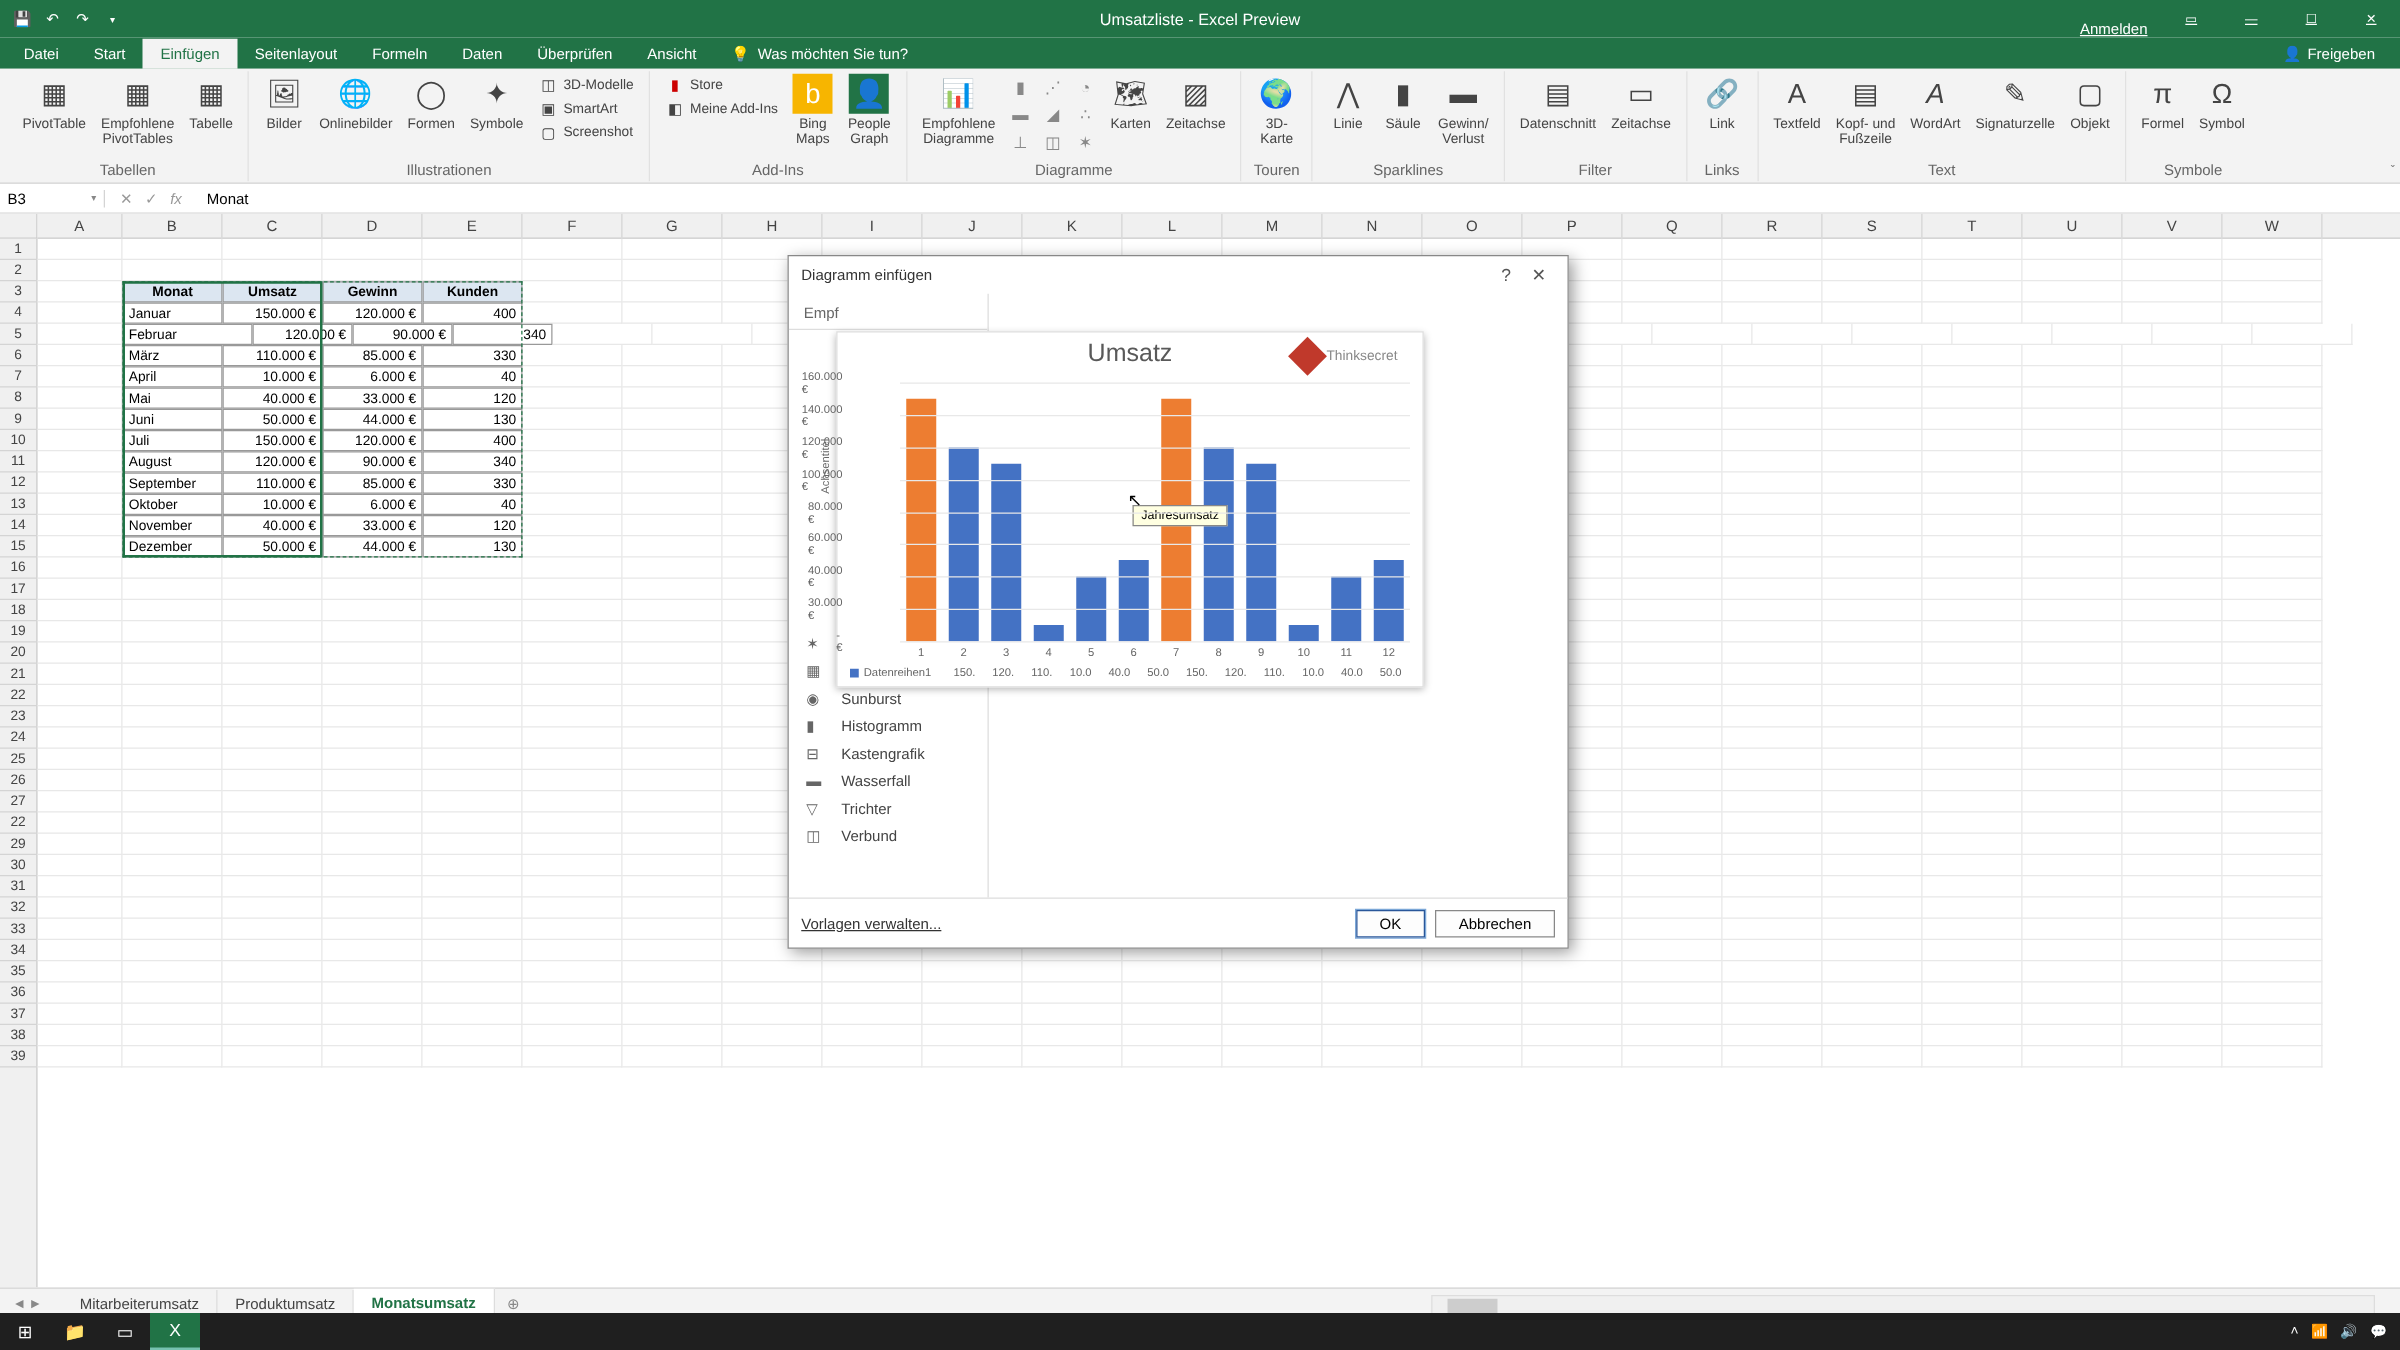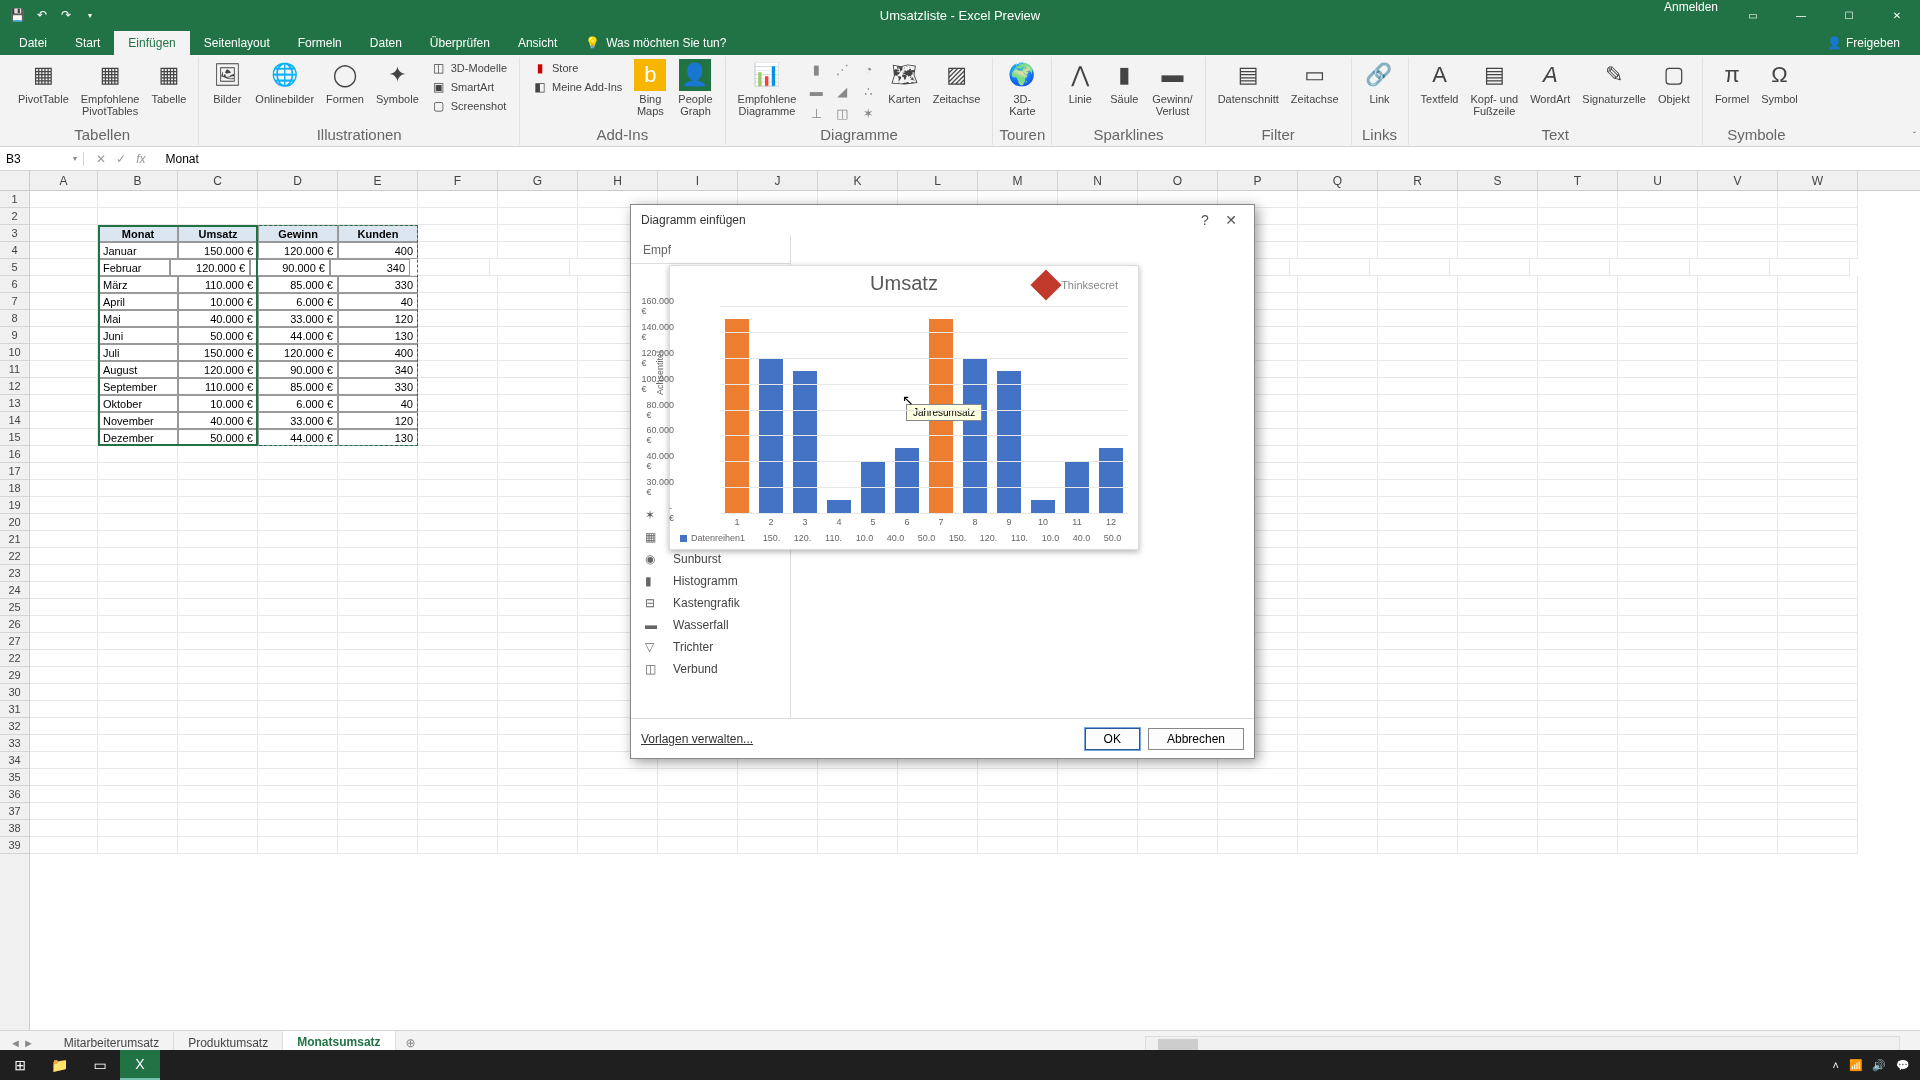--- a/index.html
+++ b/index.html
@@ -3,36 +3,36 @@
 <meta charset="utf-8">
 <style>
 * { margin: 0; padding: 0; box-sizing: border-box; font-family: 'Segoe UI', Tahoma, sans-serif; }
 body { background: #fff; overflow: hidden; width: 1920px; height: 1080px; position: relative; font-size: 12px; }
 
 
 .titlebar { background: #217346; height: 30px; display: flex; align-items: center; color: #fff; position: relative; }
 .titlebar-left { display: flex; align-items: center; gap: 8px; padding-left: 10px; }
 .qat-icon { width: 16px; height: 16px; display: inline-flex; align-items: center; justify-content: center; font-size: 12px; color: #fff; }
 .titlebar-center { position: absolute; left: 50%; transform: translateX(-50%); font-size: 13px; }
-.titlebar-right { margin-left: auto; display: flex; align-items: flex-start; gap: 2px; }
+.titlebar-right { margin-left: auto; display: flex; align-items: flex-end; gap: 2px; text-decoration: underline; }
 .titlebar-right .anmelden { padding: 0 10px; font-size: 12px; }
 .win-btn { width: 46px; height: 30px; display: flex; align-items: center; justify-content: center; font-size: 10px; }
 
 
 .ribbon-tabs { background: #217346; height: 25px; display: flex; align-items: flex-end; padding-left: 5px; position: relative; }
 .ribbon-tab { padding: 5px 14px; color: #fff; font-size: 12px; cursor: pointer; }
 .ribbon-tab.active { background: #f3f3f3; color: #217346; }
 .ribbon-tell { display: flex; align-items: center; gap: 6px; padding: 5px 14px; color: #fff; font-size: 12px; }
 .ribbon-share { position: absolute; right: 10px; color: #fff; padding: 5px 10px; display:flex; align-items:center; gap:4px;}
 
 
 .ribbon { background: #f3f3f3; height: 92px; border-bottom: 1px solid #d4d4d4; display: flex; padding: 2px 6px 0; position: relative; }
 .ribbon-group { display: flex; flex-direction: column; align-items: center; border-right: 1px solid #e1e1e1; padding: 0 6px; height: 88px; }
 .ribbon-group-items { display: flex; flex: 1; align-items: flex-start; }
-.ribbon-group-label { font-size: 15px; color: #666; text-align: left; padding-bottom: 2px; }
+.ribbon-group-label { font-size: 12px; color: #666; text-align: left; padding-bottom: 2px; }
 .big-btn { display: flex; flex-direction: column; align-items: center; gap: 2px; padding: 2px 6px; font-size: 11px; color: #444; text-align: center; line-height: 1.1; }
 .big-btn .icon { width: 32px; height: 32px; display: flex; align-items: center; justify-content: center; font-size: 22px; }
 .small-btn-stack { display: flex; flex-direction: column; gap: 1px; padding:2px; }
 .small-btn { display: flex; align-items: center; gap: 4px; font-size: 11px; color: #444; padding: 1px 4px; white-space: nowrap; }
 .small-btn .icon { width: 16px; height: 16px; font-size: 12px; display:inline-flex; align-items:center; justify-content:center;}
 .chart-grid { display: grid; grid-template-columns: repeat(3, 24px); grid-template-rows: repeat(3, 20px); gap: 2px; padding:2px;}
 .chart-grid .cg { display:flex;align-items:center;justify-content:center;font-size:13px;color:#888;}
 .ribbon-collapse { position: absolute; right: 4px; bottom: 4px; font-size: 10px; color: #666; }
 
 
@@ -531,21 +531,21 @@
         <div class="cell" style="width: 80px;"></div>
         <div class="cell" style="width: 80px;"></div>
         <div class="cell" style="width: 80px;"></div>
         <div class="cell" style="width: 80px;"></div>
         <div class="cell" style="width: 80px;"></div>
         <div class="cell" style="width: 80px;"></div>
         <div class="cell" style="width: 80px;"></div>
       </div>
       <div class="cell-row">
         <div class="cell" style="width: 68px;"></div>
-        <div class="cell table-data-cell left" style="width: 72px;">Februar</div>
+        <div class="cell table-data-cell left" style="width: 104px;">Februar</div>
         <div class="cell table-data-cell" style="width: 80px;">120.000 €</div>
         <div class="cell table-data-cell" style="width: 80px;">90.000 €</div>
         <div class="cell table-data-cell" style="width: 80px;">340</div>
         <div class="cell" style="width: 80px;"></div>
         <div class="cell" style="width: 80px;"></div>
         <div class="cell" style="width: 80px;"></div>
         <div class="cell" style="width: 80px;"></div>
         <div class="cell" style="width: 80px;"></div>
         <div class="cell" style="width: 80px;"></div>
         <div class="cell" style="width: 80px;"></div>

